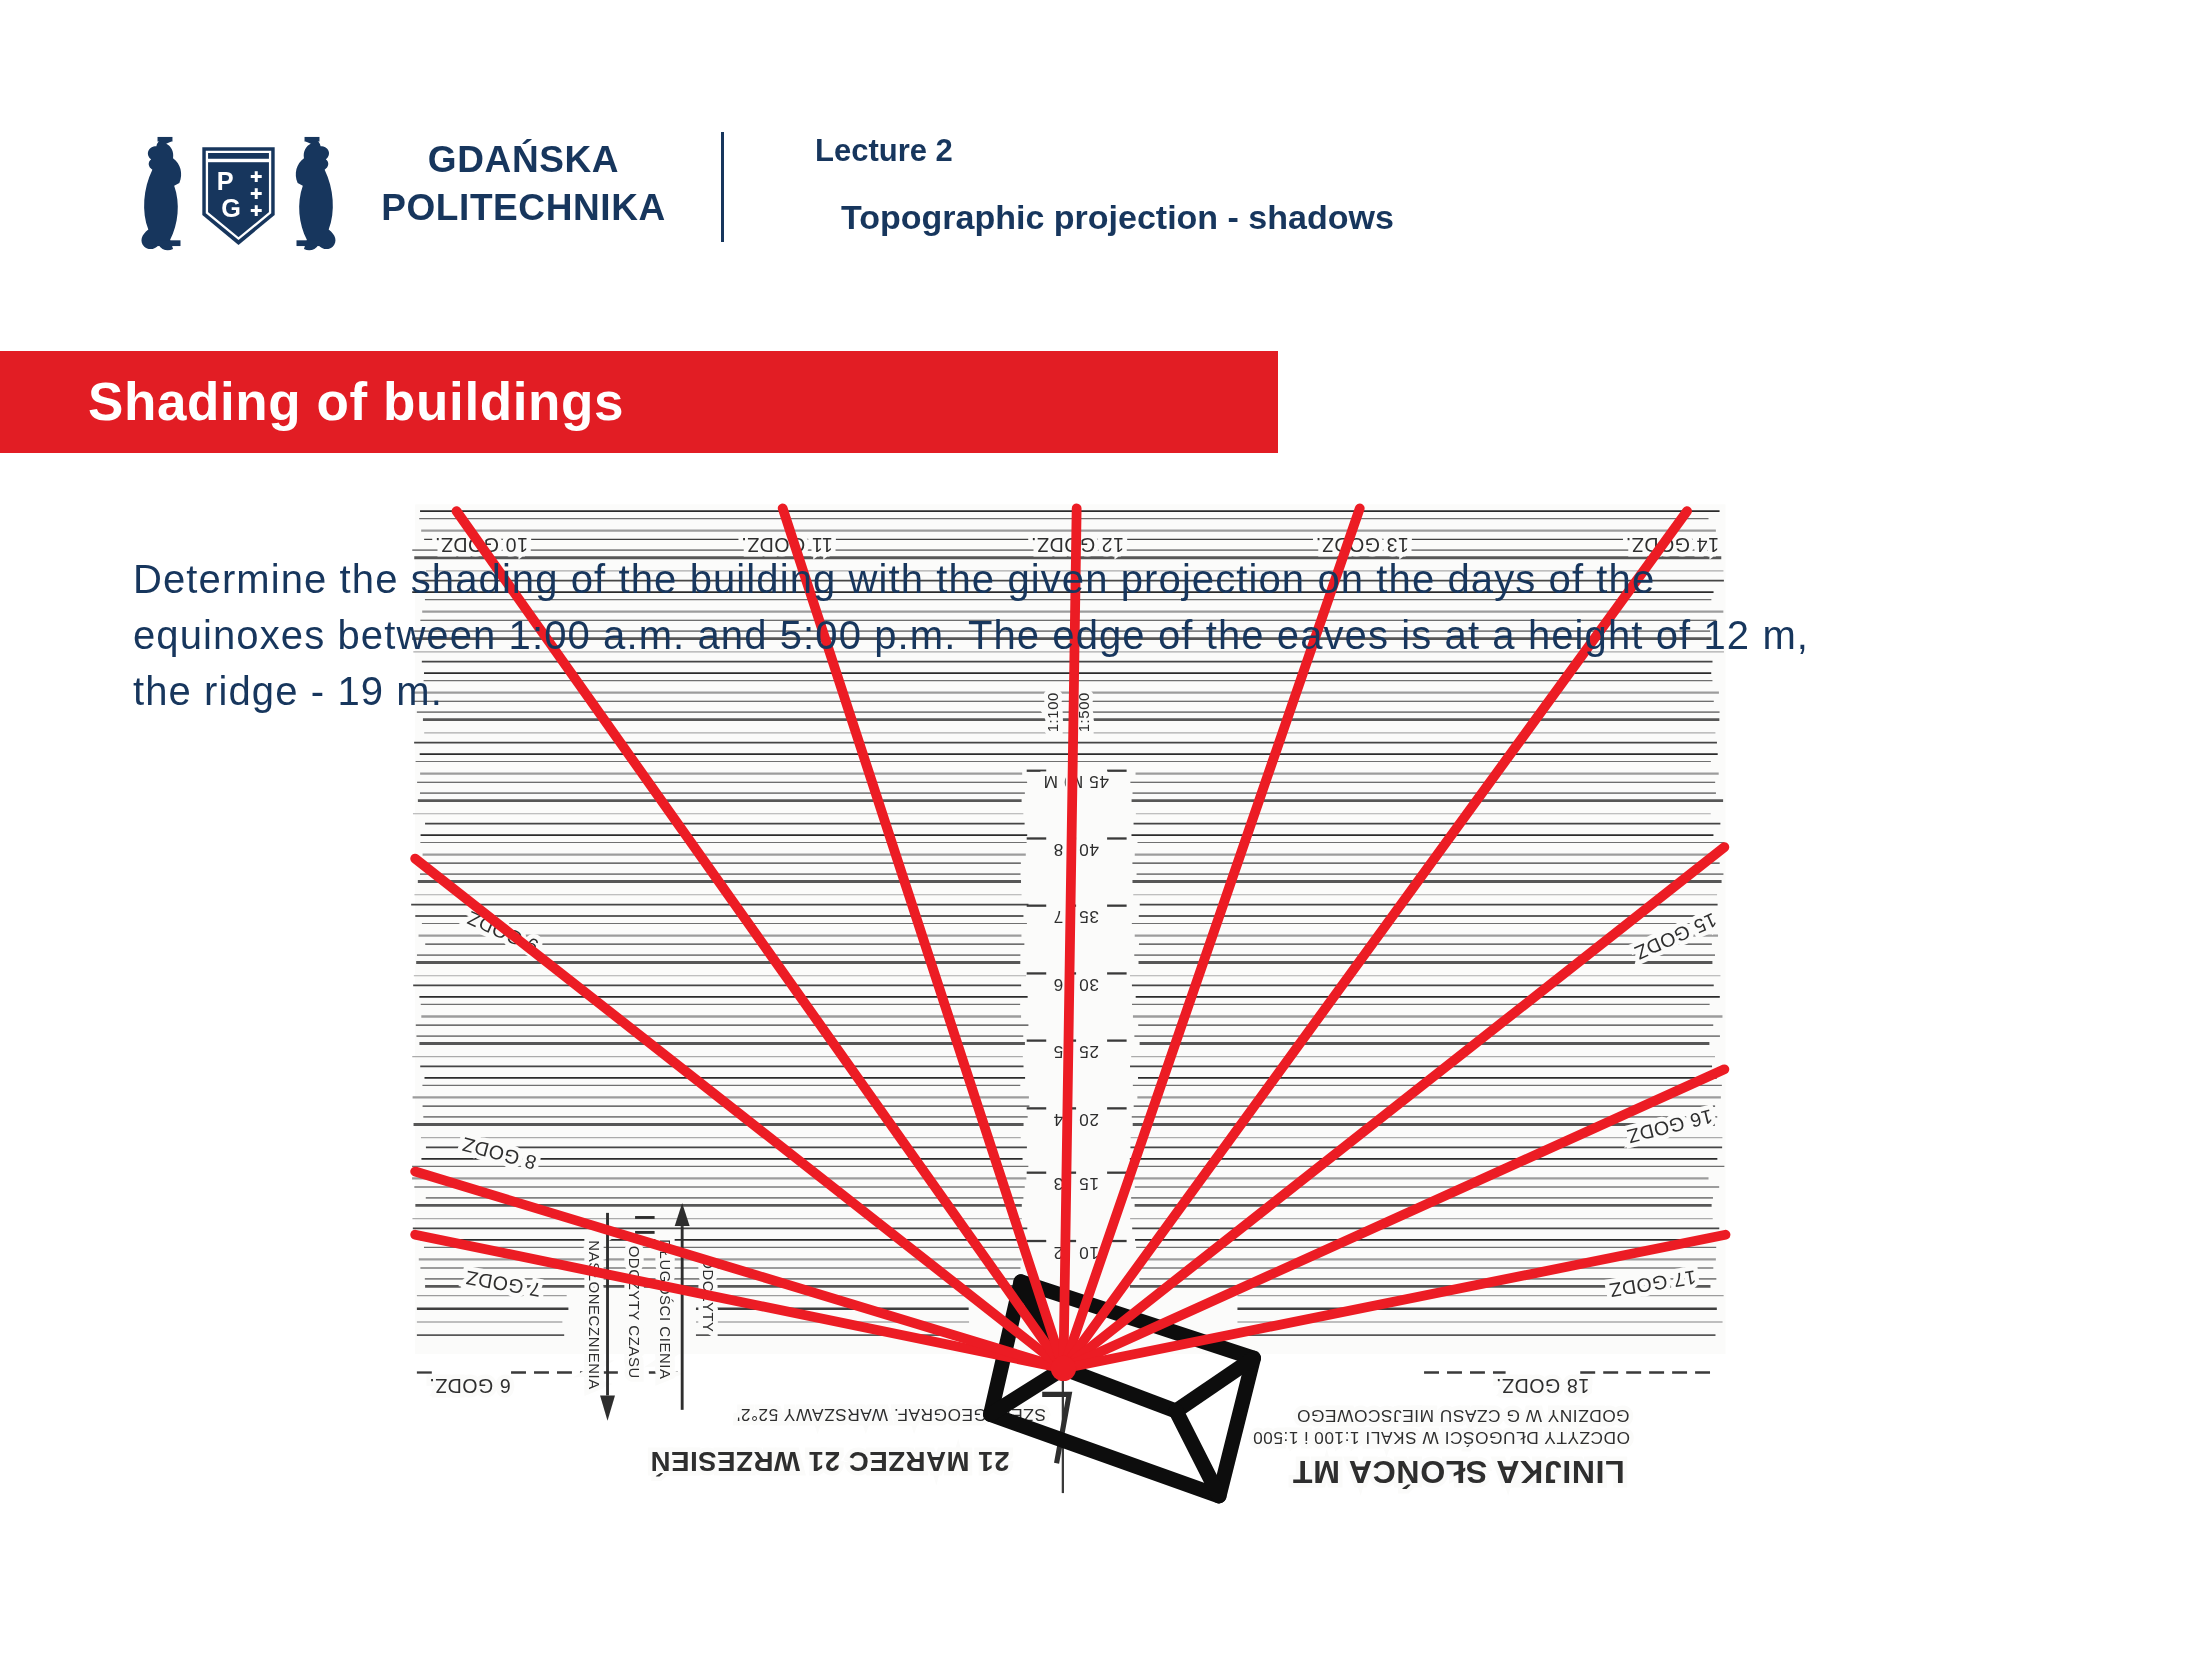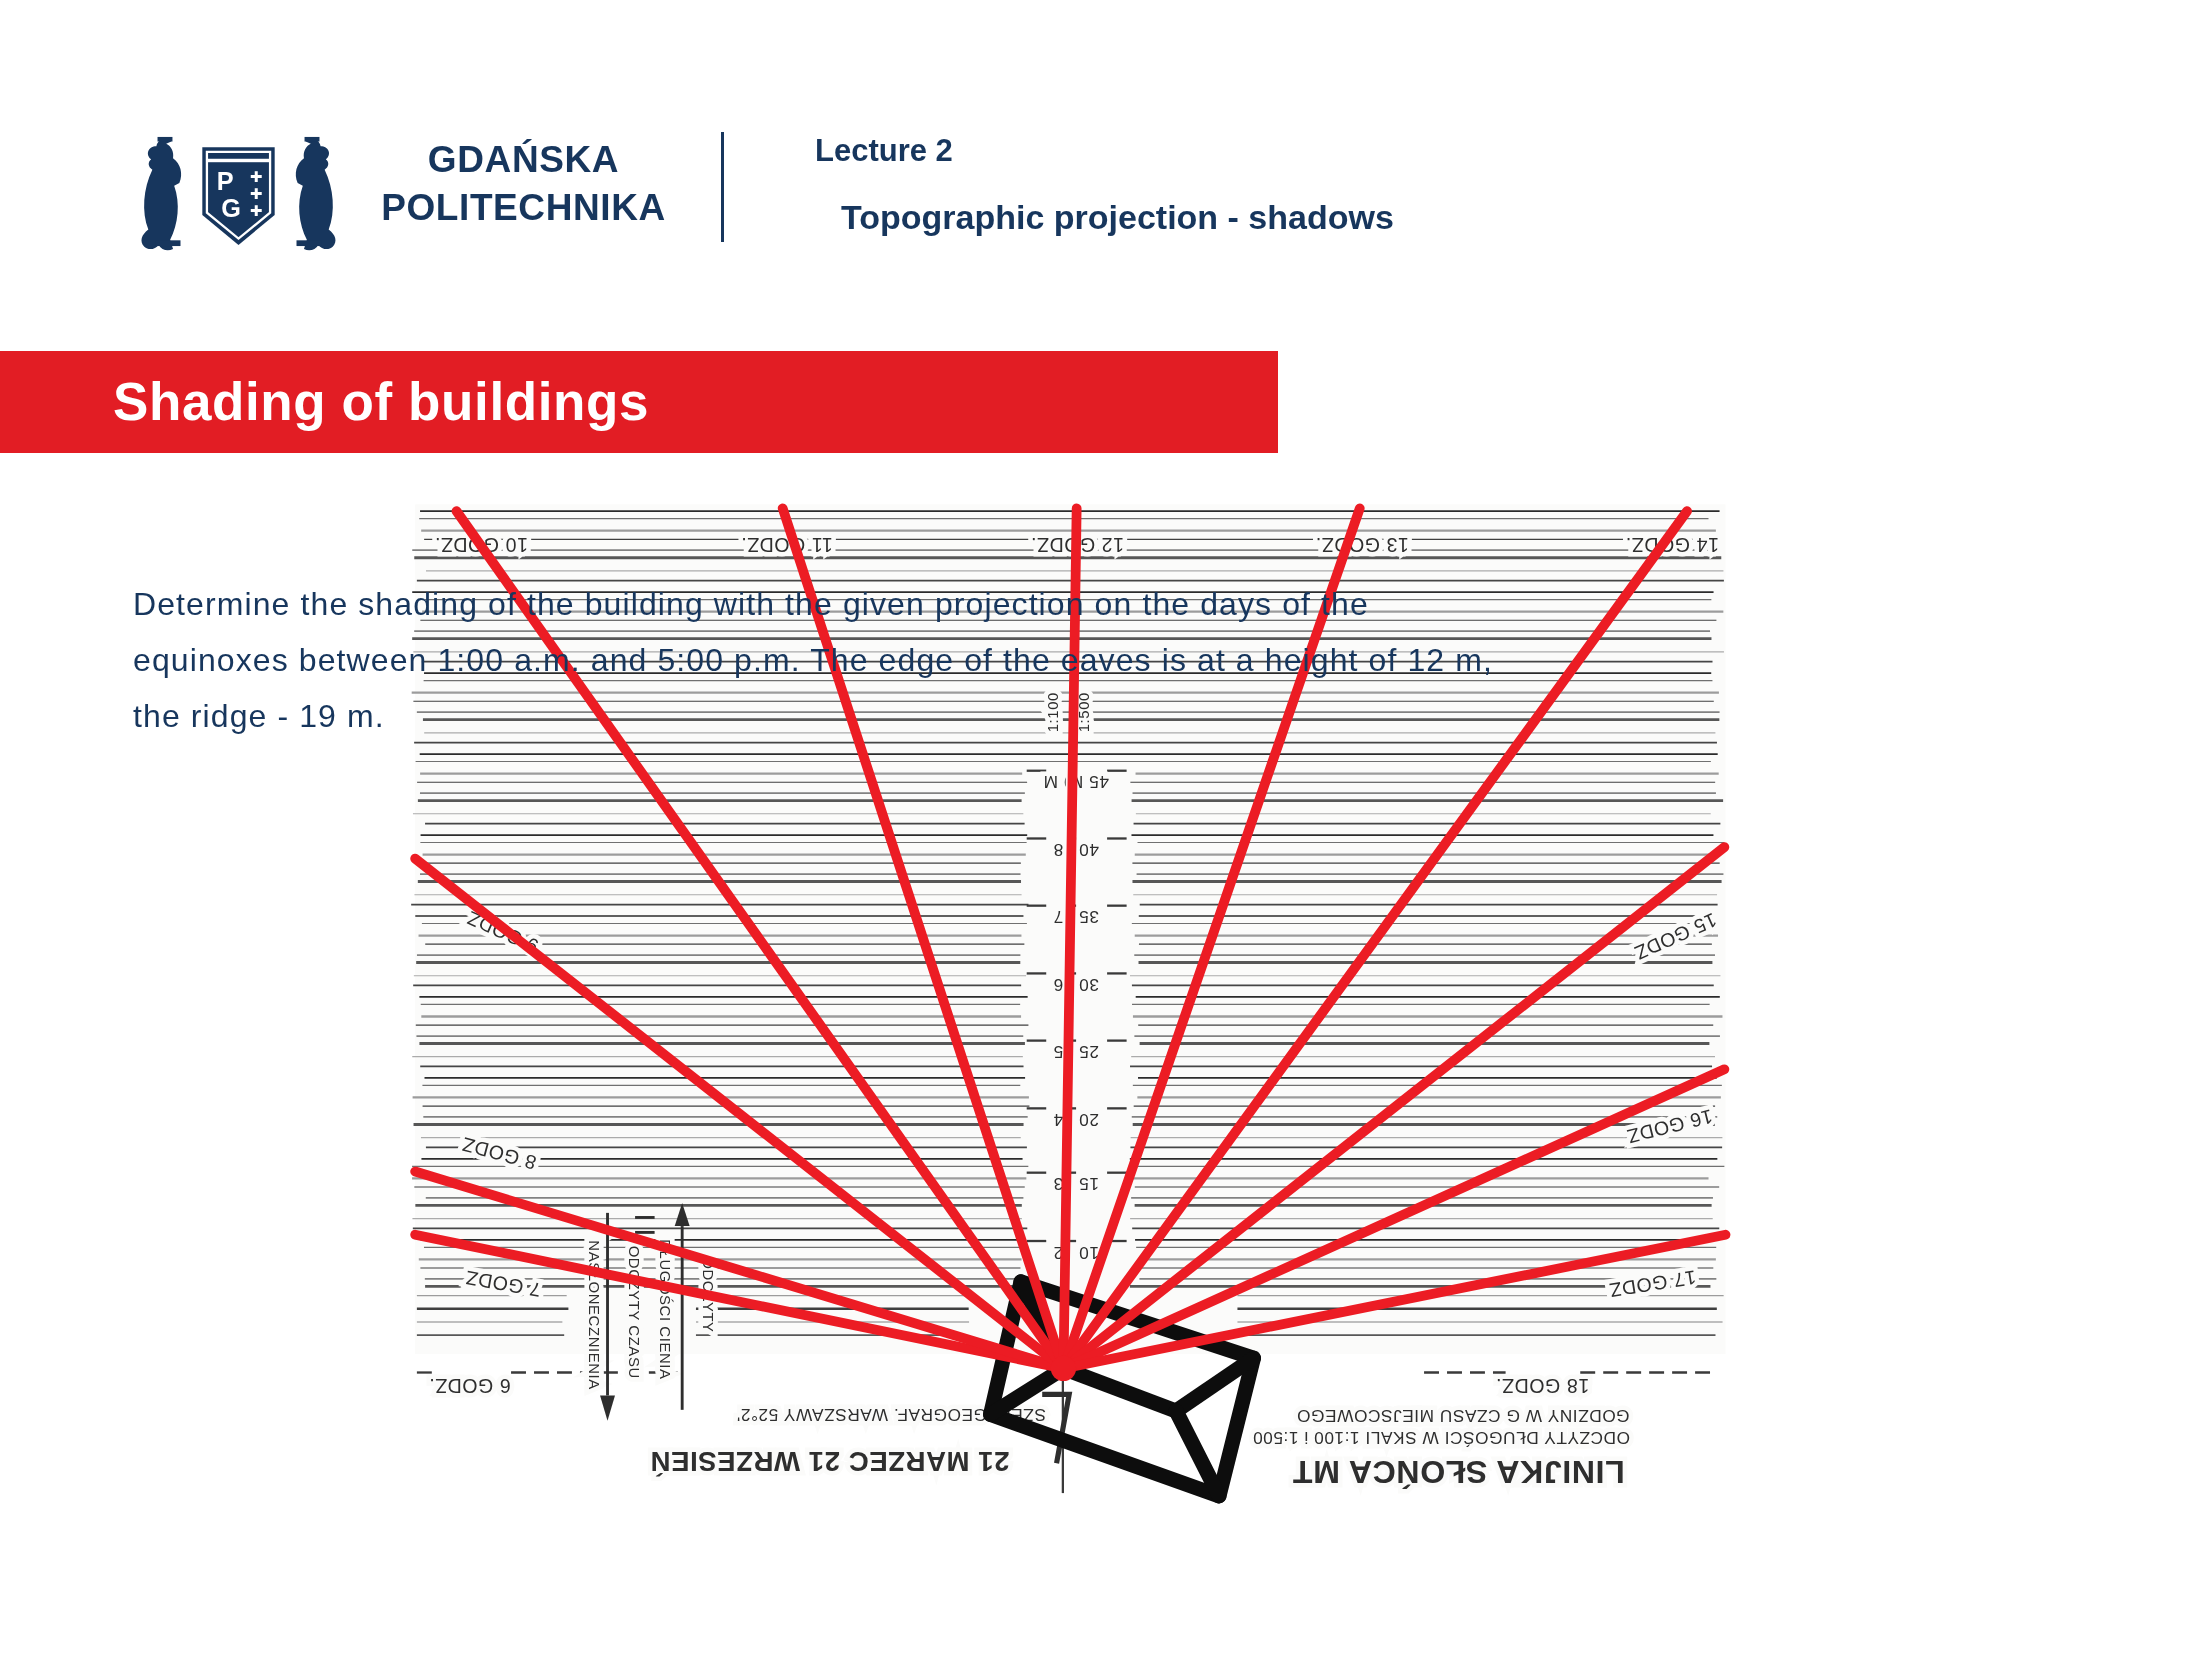--- a/index.html
+++ b/index.html
@@ -7,29 +7,29 @@
         font-family:"Liberation Sans",sans-serif;}
   
   .logo-box{position:absolute;left:138px;top:131px;width:201px;height:121px;}
   .brand{position:absolute;left:361px;top:136px;width:325px;text-align:center;
          color:#17365d;font-weight:bold;font-size:37px;line-height:48px;letter-spacing:0.6px;}
   .divider{position:absolute;left:721px;top:132px;width:3.4px;height:110px;background:#17365d;}
   .lecture{position:absolute;left:815px;top:133px;color:#17365d;font-weight:bold;font-size:31px;}
   .subtitle{position:absolute;left:815px;top:198px;color:#17365d;font-weight:bold;font-size:34px;margin-left:26px;}
   
   .banner{position:absolute;left:0;top:351px;width:1278px;height:102px;background:#e21d24;}
-  .banner span{display:block;margin-left:113px;line-height:102px;color:#ffffff;
+  .banner span{display:block;margin-left:88px;line-height:102px;color:#ffffff;
                font-weight:bold;font-size:53px;letter-spacing:0.6px;}
   
   #scan-svg{position:absolute;left:0;top:0;width:2205px;height:1654px;z-index:1;}
   #scan-svg text{font-family:"Liberation Sans",sans-serif;}
   .sl{fill:#2e2e2e;stroke:#fbfbfa;stroke-width:16px;paint-order:stroke;letter-spacing:1px;}
   
-  .task{position:absolute;left:133px;top:576px;width:1987px;z-index:2;
-        color:#17365d;font-size:32px;line-height:56px;letter-spacing:1.1px;}
+  .task{position:absolute;left:133px;top:551px;width:1987px;z-index:2;
+        color:#17365d;font-size:40px;line-height:56px;letter-spacing:1.1px;}
 </style>
 </head>
 <body>
 
 <div class="page">
 
   <svg class="logo-box" viewBox="0 0 350 210" aria-hidden="true">
     <g fill="#17365d">
 
       <g>

